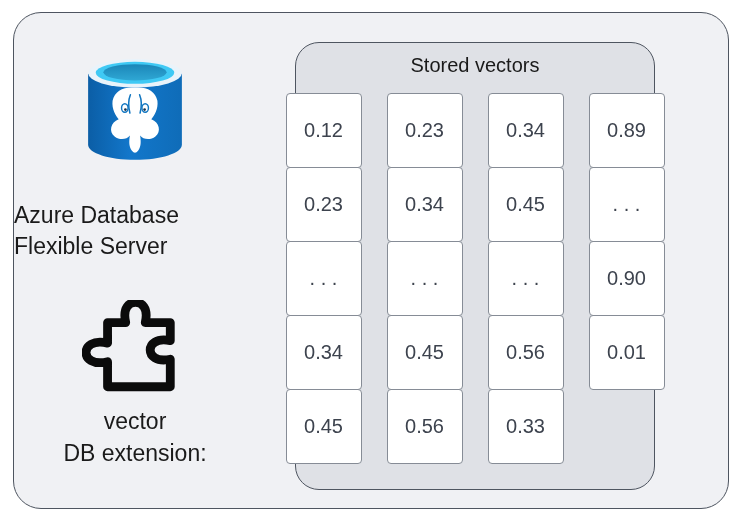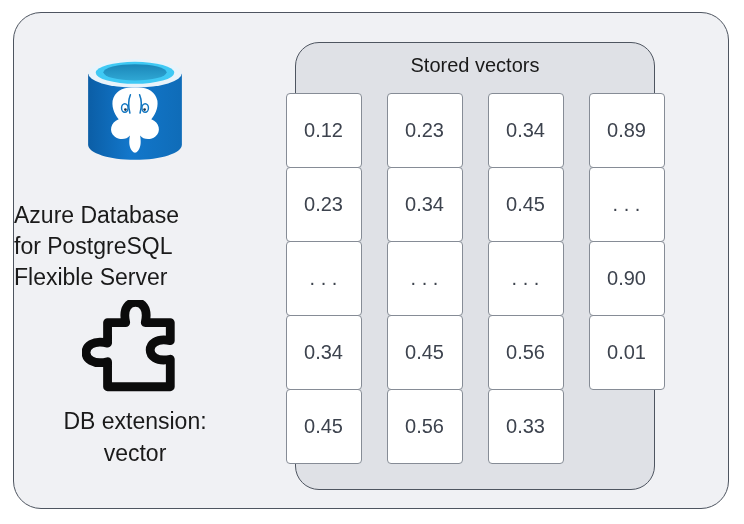--- a/index.html
+++ b/index.html
@@ -105,40 +105,39 @@
         <path fill="none" stroke="#1276c0" stroke-width="1.5" stroke-linecap="round" d="M54.5,38 C57,44 56.5,50 55,56"></path>
         <ellipse cx="40" cy="51" rx="3.2" ry="4.2" fill="#ffffff" stroke="#1276c0" stroke-width="1.4"></ellipse>
         <circle cx="40.6" cy="52.6" r="1.3" fill="#17334d"></circle>
         <ellipse cx="60" cy="51" rx="3.2" ry="4.2" fill="#ffffff" stroke="#1276c0" stroke-width="1.4"></ellipse>
         <circle cx="59.4" cy="52.6" r="1.3" fill="#17334d"></circle>
       </g>
     </svg>
 
     <div class="db-label">
       <div>Azure Database</div>
-      <div>for PostgreSQL</div>
       <div>Flexible Server</div>
     </div>
 
     <svg class="puzzle-icon" width="106" height="98" viewBox="0 0 108 100">
       <path fill="none" stroke="#0b0b0b" stroke-width="9" stroke-linejoin="round" stroke-linecap="round" d="M26,23 H44.5
                C41,7.5 48.5,2.5 54.5,2.5
                C60.5,2.5 68,7.5 64.5,23
                H90 V41.5
                C75,38.5 69.5,45.5 69.5,51
                C69.5,56.5 75,63.5 90,60.5
                V88.5 H26 V63
                C10.5,66.5 4,59.5 4,53.5
                C4,47.5 10.5,40.5 26,44
                Z"></path>
     </svg>
 
     <div class="ext-label">
+      <div>vector</div>
       <div>DB extension:</div>
-      <div>vector</div>
     </div>
   </div>
 
   <div class="panel">
     <div class="panel-title">Stored vectors</div>
 
     <div class="vector-grid">
 
       <div class="vector-col">
         <div class="cell">0.12</div>

